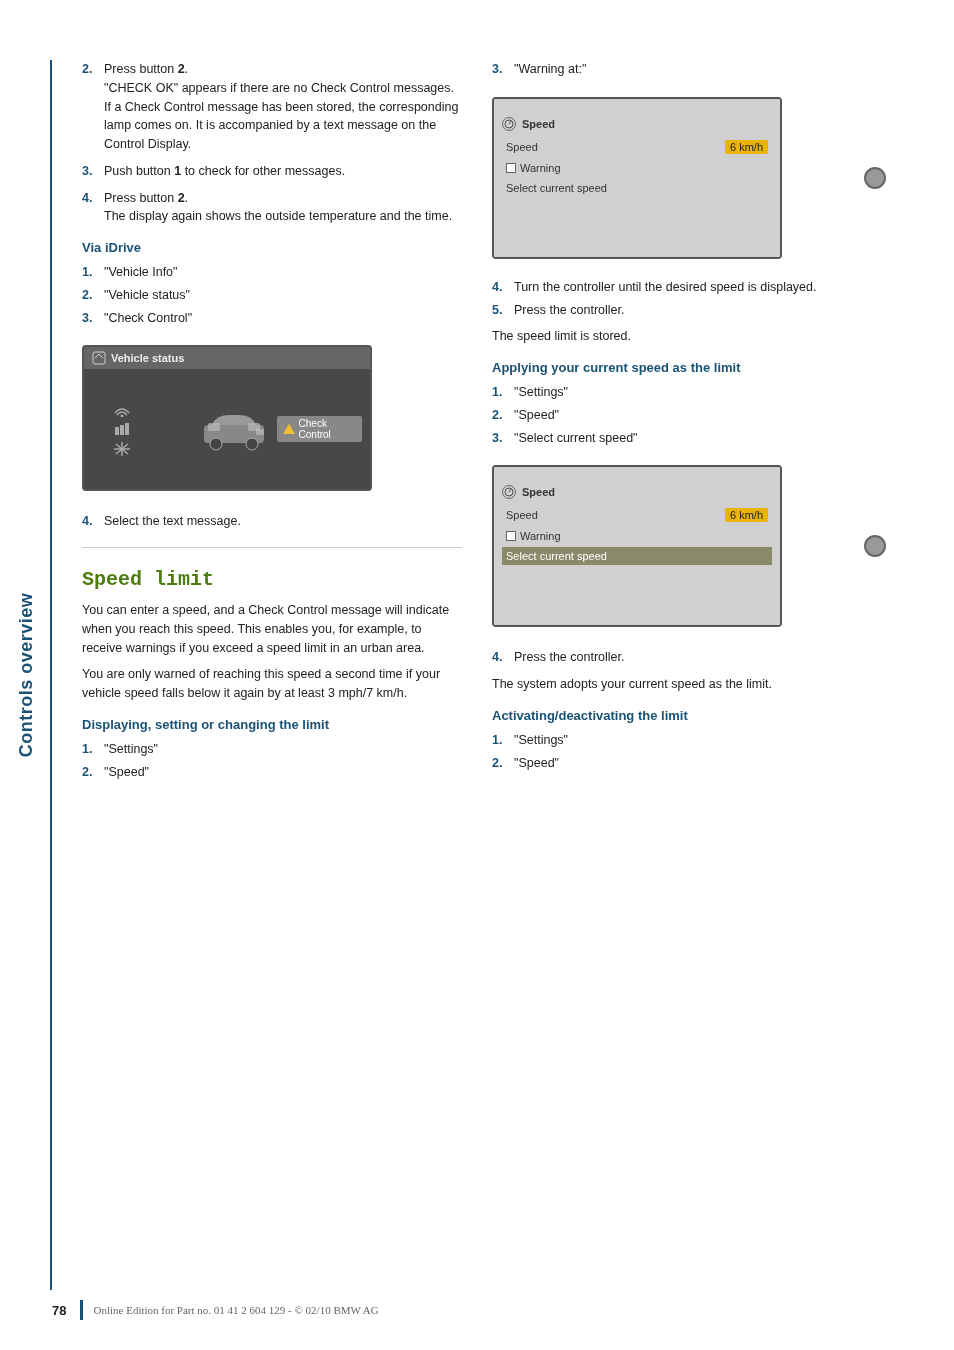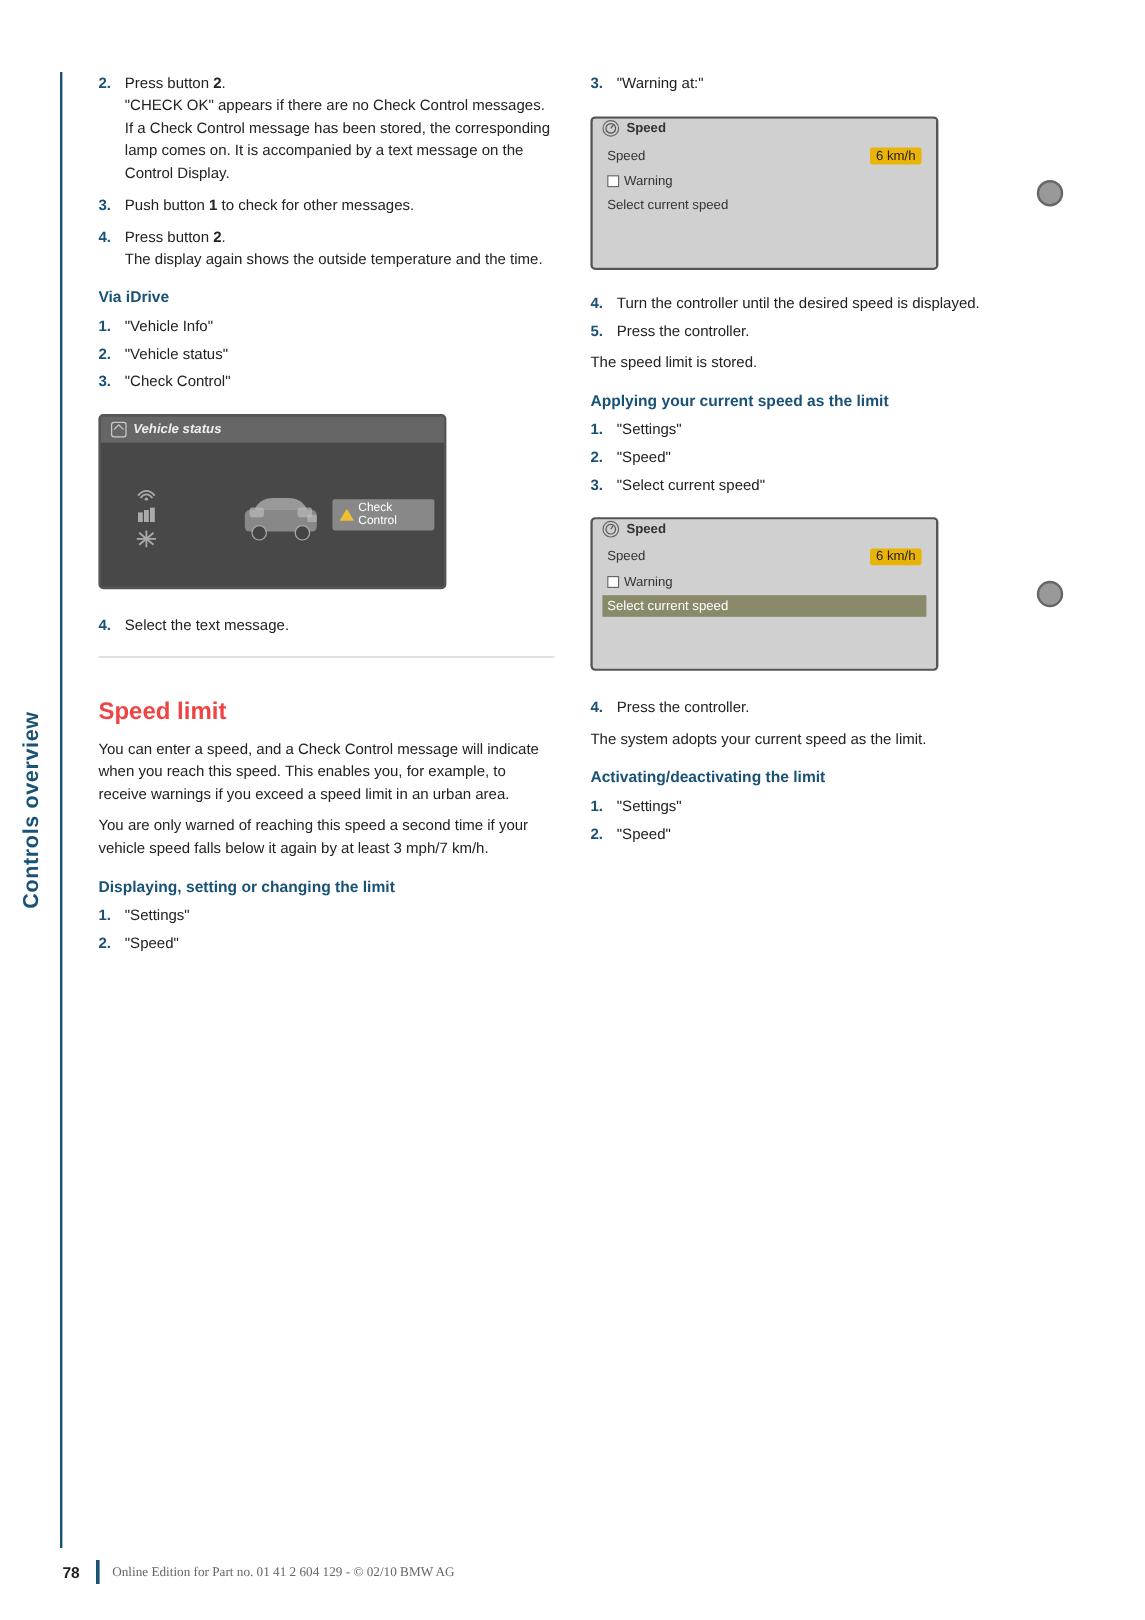--- a/index.html
+++ b/index.html
@@ -56,23 +56,24 @@
       max-width: 380px;
     }
     .right-col {
       flex: 1;
       max-width: 380px;
     }
     
     h2.section-title {
       font-size: 20px;
       font-weight: bold;
-      color: #ef4444;
+      color: #4d7c0f;
       margin-bottom: 10px;
-      margin-top: 34px;
+      margin-top: 20px;
+      font-family: Liberation Mono, monospace;
     }
     h3.sub-title {
       font-size: 13px;
       font-weight: bold;
       color: #1a5276;
       margin-bottom: 8px;
       margin-top: 14px;
     }
     p.body-text {
       font-size: 12.5px;
@@ -110,21 +111,21 @@
       max-width: 290px;
       border: 2px solid #555;
       border-radius: 4px;
       background: #c8c8c8;
       margin: 10px 0;
       overflow: hidden;
       position: relative;
     }
     .screen-inner {
       background: #d0d0d0;
-      padding: 1px 8px;
+      padding: 18px 8px;
     }
     .screen-title-bar {
       display: flex;
       align-items: center;
       gap: 6px;
       margin-bottom: 6px;
       font-size: 11px;
       font-weight: bold;
       color: #333;
     }
@@ -186,21 +187,20 @@
     }
     .vehicle-screen-title {
       background: #666;
       color: #eee;
       font-size: 11px;
       font-weight: bold;
       padding: 4px 8px;
       display: flex;
       align-items: center;
       gap: 5px;
-      font-style: italic;
     }
     .vehicle-screen-body {
       background: #484848;
       padding: 8px;
       min-height: 120px;
       display: flex;
       flex-direction: row;
       align-items: center;
       justify-content: space-around;
     }

